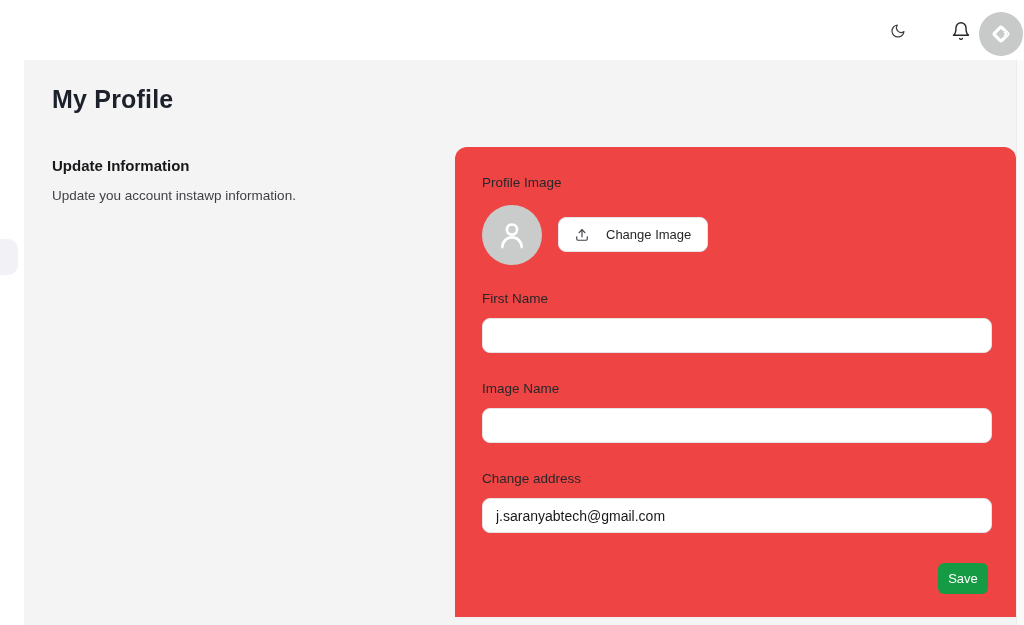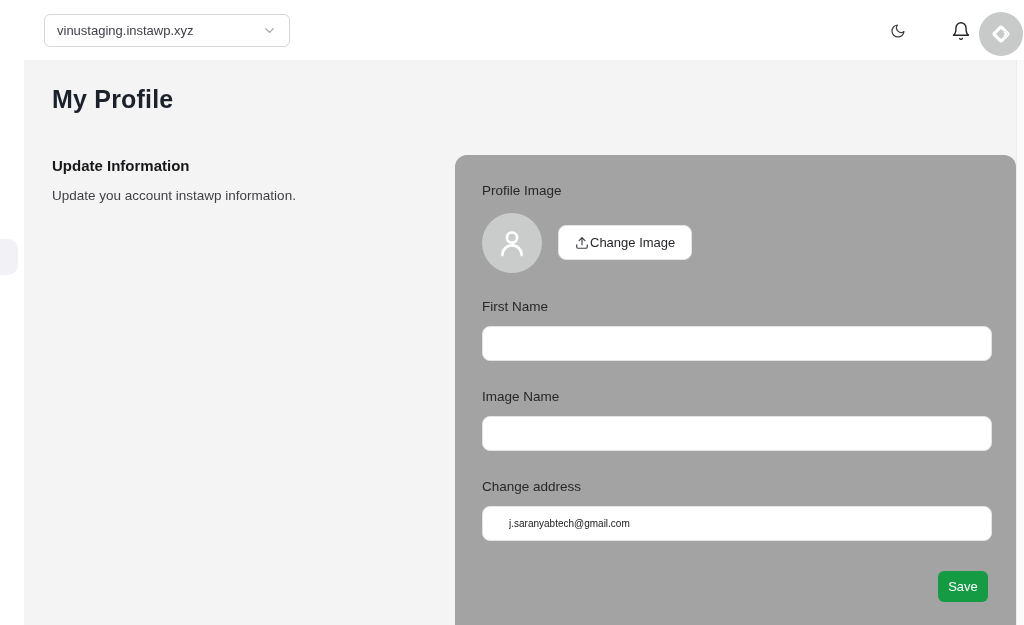--- a/index.html
+++ b/index.html
@@ -49,50 +49,50 @@
     position: absolute; left: 28px; top: 97px;
     font-size: 15px; font-weight: 700; color: #18181b;
   }
   .section-desc {
     position: absolute; left: 28px; top: 128px;
     font-size: 13.5px; color: #3f3f46;
   }
 
   
   .card {
-    position: absolute; left: 431px; top: 95px; width: 561px; height: 470px;
-    background: #a3a3a3; border-radius: 12px 12px 0 0;
+    position: absolute; left: 431px; top: 87px; width: 561px; height: 470px;
+    background: #ef4444; border-radius: 12px 12px 0 0;
     box-shadow: 0 1px 2px rgba(0,0,0,0.03);
     text-decoration: underline;
   }
   .field-label {
     position: absolute; left: 27px;
     font-size: 13.5px; color: #27272a;
   }
   .lbl-profile-image { top: 28px; }
   .avatar {
     position: absolute; left: 27px; top: 58px; width: 60px; height: 60px;
     border-radius: 50%; background: #c9ccca;
     display: flex; align-items: center; justify-content: center;
   }
   .change-btn {
     position: absolute; left: 103px; top: 70px; height: 35px;
     background: #ffffff; border: 1px solid #e2e2e7; border-radius: 8px;
-    display: flex; align-items: center; gap: 1px; padding: 0 16px;
+    display: flex; align-items: center; gap: 17px; padding: 0 16px;
     font-family: "Liberation Sans", sans-serif;
     font-size: 13px; color: #27272a; cursor: pointer;
   }
   .lbl-first { top: 144px; }
   .lbl-last  { top: 234px; }
   .lbl-email { top: 324px; }
   .text-input {
     position: absolute; left: 27px; width: 510px; height: 35px;
     border: 1px solid #e4e4e7; border-radius: 8px; background: #ffffff;
-    padding: 0 26px; font-family: "Liberation Sans", sans-serif;
-    font-size: 10px; color: #18181b; outline: none;
+    padding: 0 13px; font-family: "Liberation Sans", sans-serif;
+    font-size: 14px; color: #18181b; outline: none;
   }
   .in-first { top: 171px; }
   .in-last  { top: 261px; }
   .in-email { top: 351px; }
   .save-btn {
     position: absolute; left: 483px; top: 416px; width: 50px; height: 31px;
     background: #169b45; border: none; border-radius: 6px;
     color: #ffffff; font-family: "Liberation Sans", sans-serif;
     font-size: 13px; cursor: pointer;
   }
@@ -105,28 +105,20 @@
   .scroll-track {
     position: absolute; left: 1016px; top: 60px; width: 8px; height: 565px;
     background: #fafafa; border-left: 1px solid #ededed;
   }
   svg { display: block; }
 </style>
 </head>
 <body>
 
 <header class="topbar">
-  <button class="site-select">
-    <span>vinustaging.instawp.xyz</span>
-    <span>
-      <svg width="15" height="15" viewBox="0 0 24 24" fill="none" stroke="#a1a1aa" stroke-width="2" stroke-linecap="round" stroke-linejoin="round">
-          <polyline points="6 9 12 15 18 9"></polyline>
-        </svg>
-    </span>
-  </button>
 
   <button class="icon-btn theme-btn">
     <span>
       <svg width="16" height="16" viewBox="0 0 24 24" fill="none" stroke="#3f3f46" stroke-width="1.8" stroke-linecap="round" stroke-linejoin="round">
           <path d="M21 12.79A9 9 0 1 1 11.21 3 7 7 0 0 0 21 12.79z"></path>
         </svg>
     </span>
   </button>
 
   <button class="icon-btn bell-btn">

